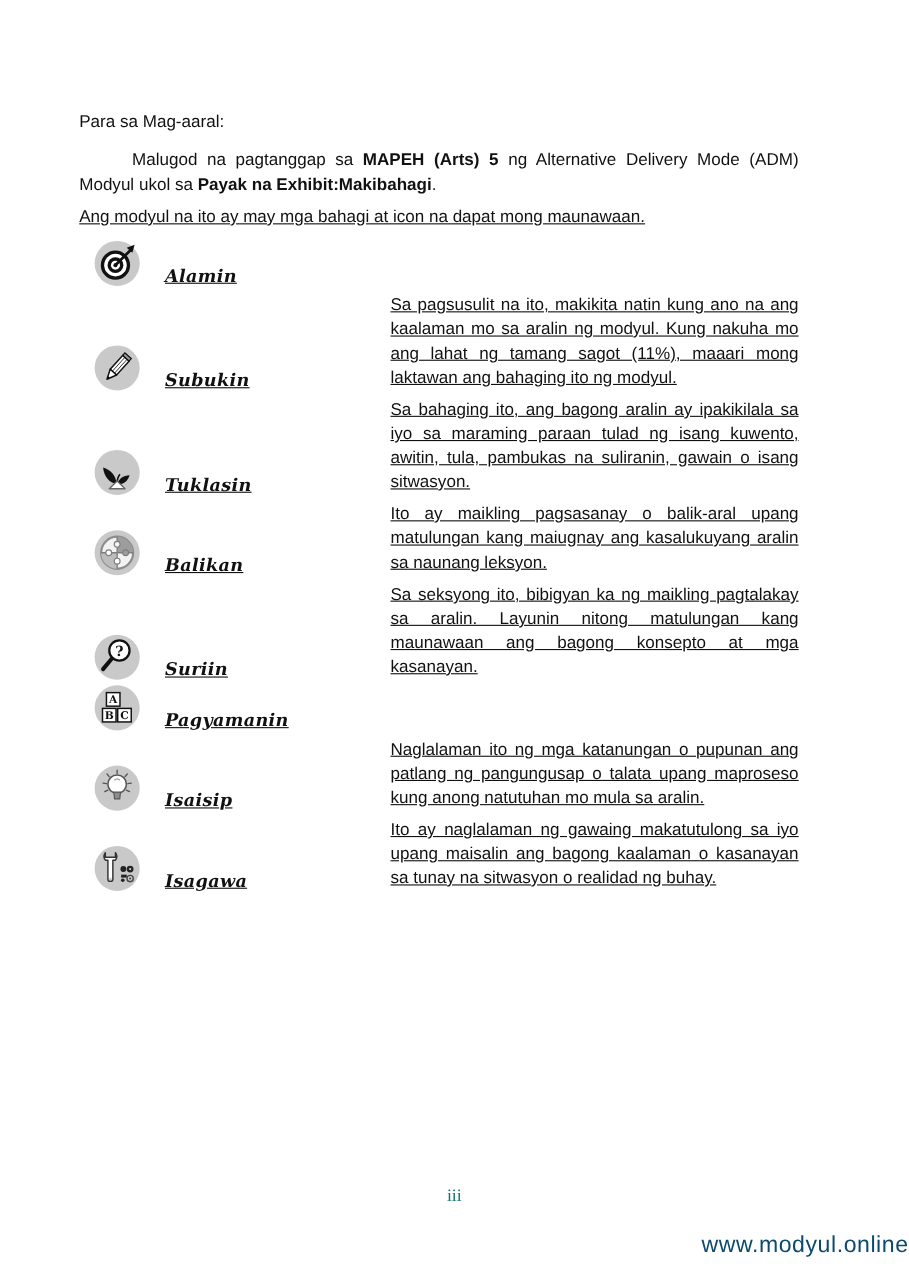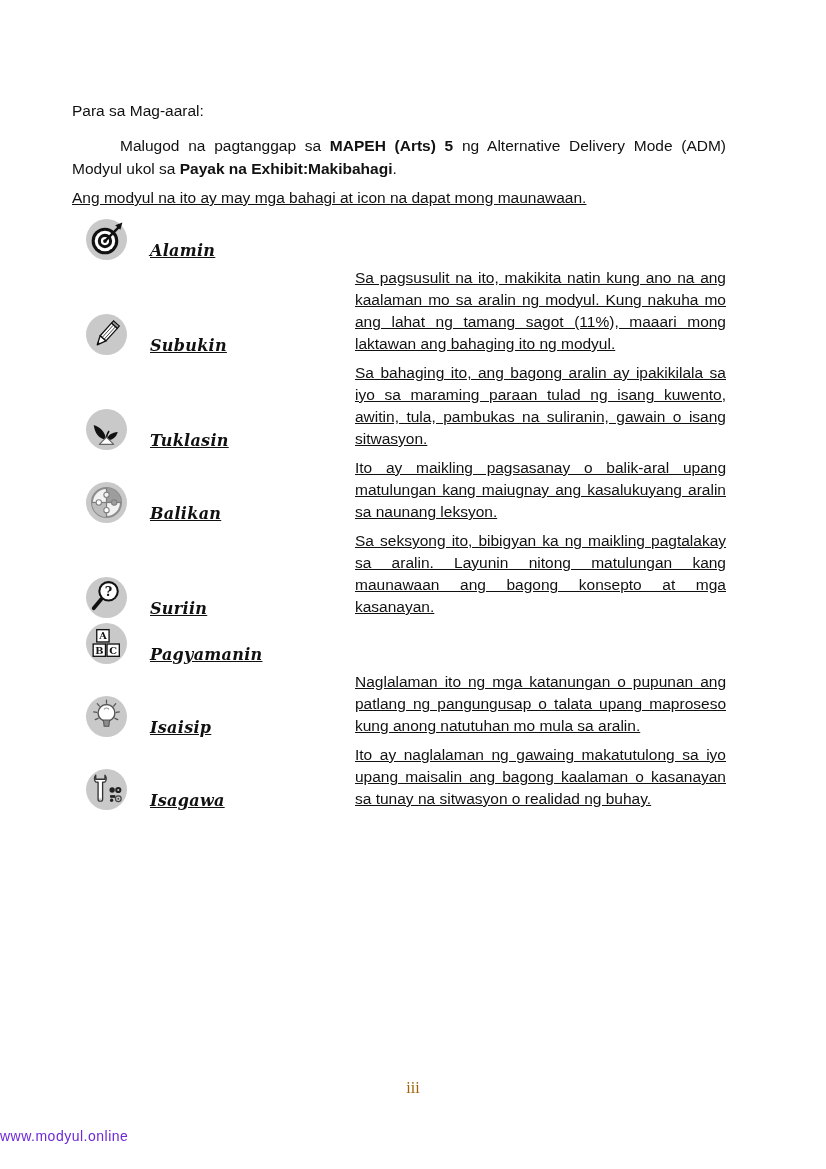--- a/index.html
+++ b/index.html
@@ -42,27 +42,27 @@
   }
   .desc-cell {
     flex: 1;
     font-size: 15.5px; line-height: 22px;
     text-align: justify;
   }
   .page-number {
     position: absolute; left: 0; right: 0; bottom: 72px;
     text-align: center;
     font-family: "Liberation Serif", serif;
-    font-size: 16px; color: #a16207;
+    font-size: 16px; color: #0f766e;
   }
   .watermark {
     position: absolute; left: 0; right: 0; bottom: 25px;
-    text-align: left;
-    font-size: 14px; letter-spacing: 0.5px;
-    color: #6d28d9;
+    text-align: right;
+    font-size: 21px; letter-spacing: 0.5px;
+    color: #0c4a6e;
   }
   b.inline-bold { font-weight: bold; }
 </style>
 </head>
 <body>
 
 <div class="page">
 
   <div class="heading">Para sa Mag-aaral:</div>
 

